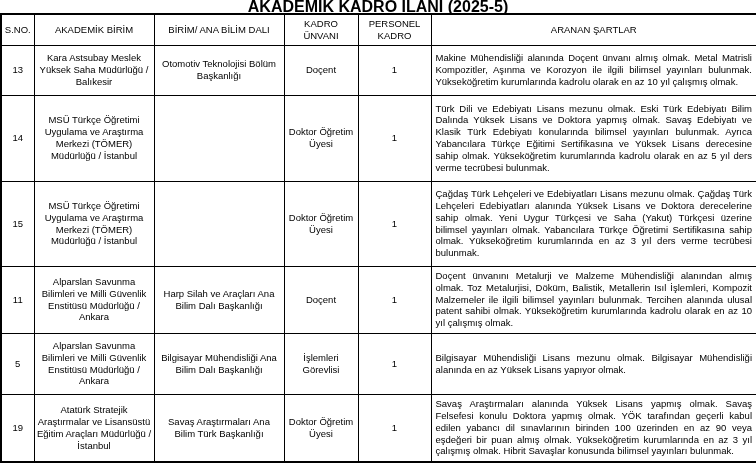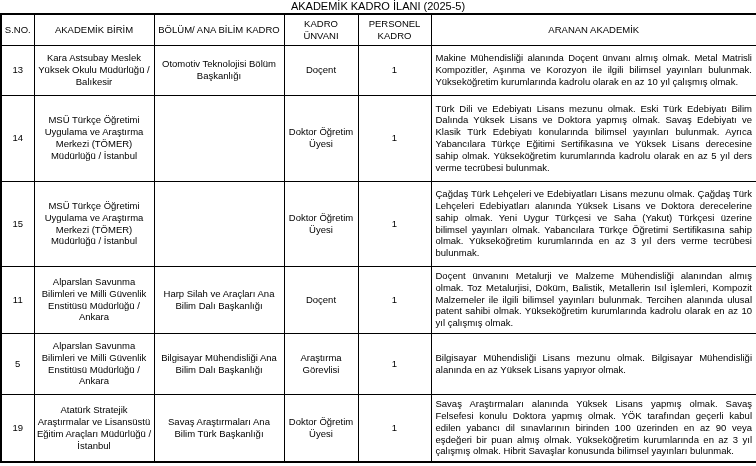--- a/index.html
+++ b/index.html
@@ -1,23 +1,24 @@
 <!DOCTYPE html>
 <html><head>
 <meta charset="utf-8">
 <style>
   html, body { margin: 0; padding: 0; background: #ffffff; }
   body { font-family: "Liberation Sans", sans-serif; color: #000000; }
   .page { width: 756px; height: 466px; background: #ffffff; overflow: hidden; }
   .doc-title {
     text-align: center;
-    font-size: 11px;
+    font-size: 16px;
     line-height: 13px;
     height: 13px;
     white-space: nowrap;
+    font-weight: bold;
   }
   table.kadro {
     border-collapse: collapse;
     table-layout: fixed;
     width: 756px;
     border: 2px solid #000;
   }
   table.kadro td, table.kadro th {
     border: 1px solid #000;
     font-size: 9.5px;
@@ -54,29 +55,29 @@
       <col style="width:120px">
       <col style="width:130px">
       <col style="width:74px">
       <col style="width:73px">
       <col style="width:326px">
     </colgroup>
     <tbody>
       <tr class="hdr">
         <th>S.NO.</th>
         <th>AKADEMİK BİRİM</th>
-        <th>BÖLÜM/ ANA BİLİM KADRO</th>
+        <th>BİRİM/ ANA BİLİM DALI</th>
         <th>KADRO ÜNVANI</th>
         <th>PERSONEL KADRO</th>
-        <th>ARANAN AKADEMİK</th>
+        <th>ARANAN ŞARTLAR</th>
       </tr>
 
       <tr class="r0">
         <td>13</td>
-        <td>Kara Astsubay Meslek Yüksek Okulu Müdürlüğü / Balıkesir</td>
+        <td>Kara Astsubay Meslek Yüksek Saha Müdürlüğü / Balıkesir</td>
         <td>Otomotiv Teknolojisi Bölüm Başkanlığı</td>
         <td>Doçent</td>
         <td>1</td>
         <td class="sartlar">Makine Mühendisliği alanında Doçent ünvanı almış olmak. Metal Matrisli Kompozitler, Aşınma ve Korozyon ile ilgili bilimsel yayınları bulunmak. Yükseköğretim kurumlarında kadrolu olarak en az 10 yıl çalışmış olmak.</td>
       </tr>
 
       <tr class="r1">
         <td>14</td>
         <td>MSÜ Türkçe Öğretimi Uygulama ve Araştırma Merkezi (TÖMER) Müdürlüğü / İstanbul</td>
         <td></td>
@@ -100,21 +101,21 @@
         <td>Harp Silah ve Araçları Ana Bilim Dalı Başkanlığı</td>
         <td>Doçent</td>
         <td>1</td>
         <td class="sartlar">Doçent ünvanını Metalurji ve Malzeme Mühendisliği alanından almış olmak. Toz Metalurjisi, Döküm, Balistik, Metallerin Isıl İşlemleri, Kompozit Malzemeler ile ilgili bilimsel yayınları bulunmak. Tercihen alanında ulusal patent sahibi olmak. Yükseköğretim kurumlarında kadrolu olarak en az 10 yıl çalışmış olmak.</td>
       </tr>
 
       <tr class="r4">
         <td>5</td>
         <td>Alparslan Savunma Bilimleri ve Milli Güvenlik Enstitüsü Müdürlüğü / Ankara</td>
         <td>Bilgisayar Mühendisliği Ana Bilim Dalı Başkanlığı</td>
-        <td>Araştırma Görevlisi</td>
+        <td>İşlemleri Görevlisi</td>
         <td>1</td>
         <td class="sartlar">Bilgisayar Mühendisliği Lisans mezunu olmak. Bilgisayar Mühendisliği alanında en az Yüksek Lisans yapıyor olmak.</td>
       </tr>
 
       <tr class="r5">
         <td>19</td>
         <td>Atatürk Stratejik Araştırmalar ve Lisansüstü Eğitim Araçları Müdürlüğü / İstanbul</td>
         <td>Savaş Araştırmaları Ana Bilim Türk Başkanlığı</td>
         <td>Doktor Öğretim Üyesi</td>
         <td>1</td>

